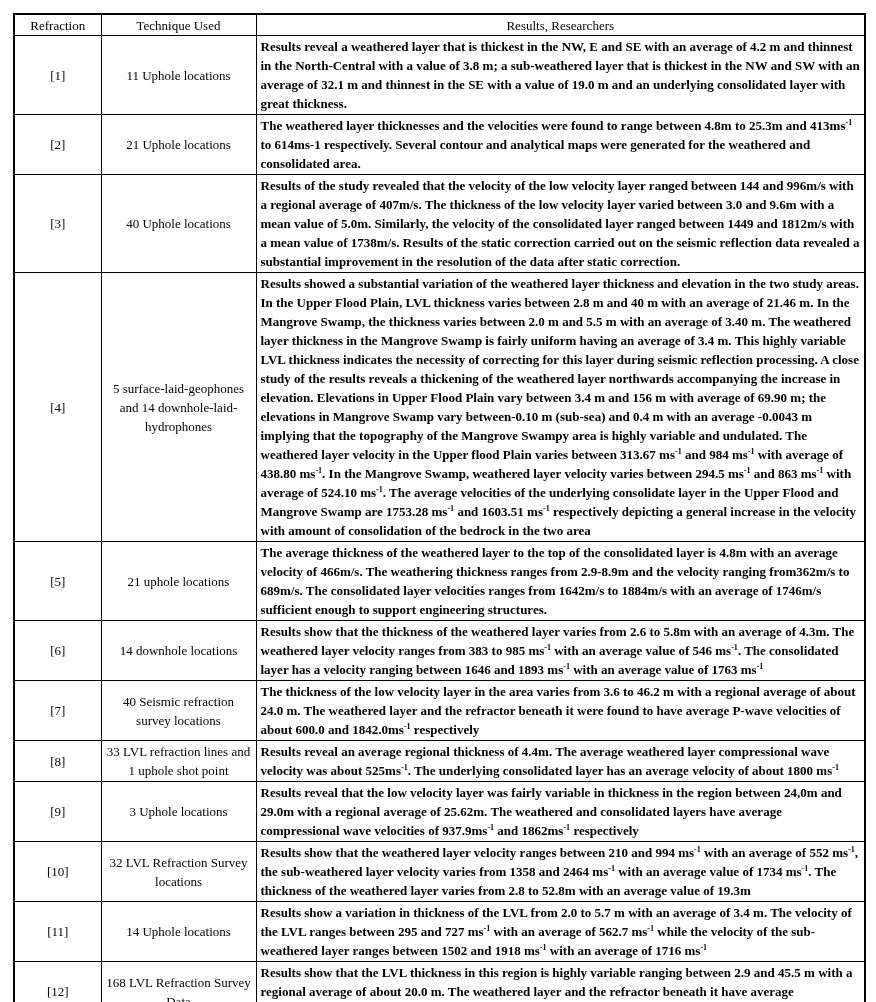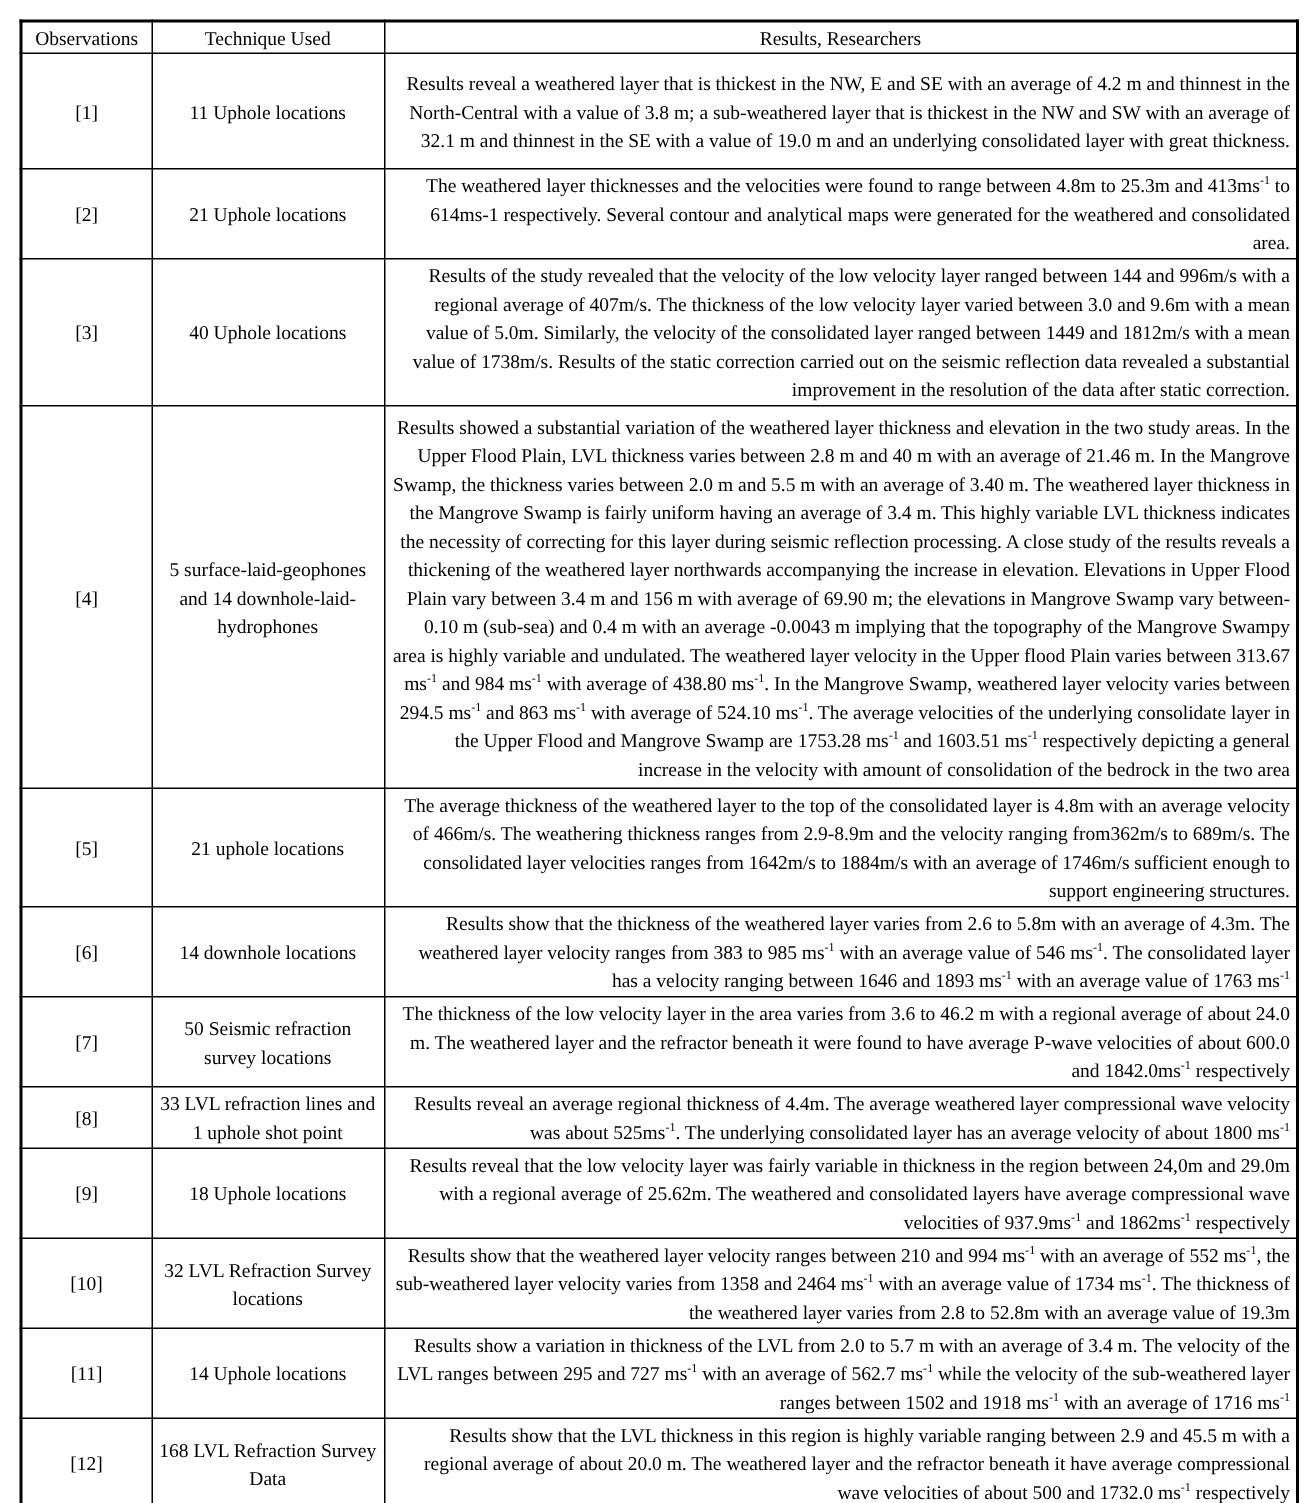--- a/index.html
+++ b/index.html
@@ -40,22 +40,23 @@
     font-weight: normal;
     text-align: center;
     height: 20px;
     padding: 0 2px;
   }
   td.cell-researcher,
   td.cell-technique {
     text-align: center;
   }
   td.cell-results {
-    text-align: right;
+    text-align: left;
     padding: 1px 7px;
+    font-weight: bold;
   }
   sup {
     font-size: 0.62em;
     line-height: 0;
     vertical-align: super;
   }
   
   tbody tr:nth-child(1)  { height: 77px; }
   tbody tr:nth-child(2)  { height: 57px; }
   tbody tr:nth-child(3)  { height: 95px; }
@@ -74,21 +75,21 @@
 
 <div class="page">
   <table class="review-table">
     <colgroup>
       <col class="c-res">
         <col class="c-tech">
         <col class="c-obs">
     </colgroup>
     <thead>
       <tr>
-        <th>Observations</th>
+        <th>Refraction</th>
         <th>Technique Used</th>
         <th>Results, Researchers</th>
       </tr>
     </thead>
     <tbody>
       <tr>
         <td class="cell-researcher">[1]</td>
         <td class="cell-technique">11 Uphole locations</td>
         <td class="cell-results">Results reveal a weathered layer that is thickest in the NW, E and SE with an average of 4.2 m and thinnest in the North-Central with a value of 3.8 m; a sub-weathered layer that is thickest in the NW and SW with an average of 32.1 m and thinnest in the SE with a value of 19.0 m and an underlying consolidated layer with great thickness.</td>
       </tr>
@@ -112,31 +113,31 @@
         <td class="cell-technique">21 uphole locations</td>
         <td class="cell-results">The average thickness of the weathered layer to the top of the consolidated layer is 4.8m with an average velocity of 466m/s. The weathering thickness ranges from 2.9-8.9m and the velocity ranging from362m/s to 689m/s. The consolidated layer velocities ranges from 1642m/s to 1884m/s with an average of 1746m/s sufficient enough to support engineering structures.</td>
       </tr>
       <tr>
         <td class="cell-researcher">[6]</td>
         <td class="cell-technique">14 downhole locations</td>
         <td class="cell-results">Results show that the thickness of the weathered layer varies from 2.6 to 5.8m with an average of 4.3m. The weathered layer velocity ranges from 383 to 985 ms<sup>-1</sup> with an average value of 546 ms<sup>-1</sup>. The consolidated layer has a velocity ranging between 1646 and 1893 ms<sup>-1</sup> with an average value of 1763 ms<sup>-1</sup></td>
       </tr>
       <tr>
         <td class="cell-researcher">[7]</td>
-        <td class="cell-technique">50 Seismic refraction survey locations</td>
+        <td class="cell-technique">40 Seismic refraction survey locations</td>
         <td class="cell-results">The thickness of the low velocity layer in the area varies from 3.6 to 46.2 m with a regional average of about 24.0 m. The weathered layer and the refractor beneath it were found to have average P-wave velocities of about 600.0 and 1842.0ms<sup>-1</sup> respectively</td>
       </tr>
       <tr>
         <td class="cell-researcher">[8]</td>
         <td class="cell-technique">33 LVL refraction lines and 1 uphole shot point</td>
         <td class="cell-results">Results reveal an average regional thickness of 4.4m. The average weathered layer compressional wave velocity was about 525ms<sup>-1</sup>. The underlying consolidated layer has an average velocity of about 1800 ms<sup>-1</sup></td>
       </tr>
       <tr>
         <td class="cell-researcher">[9]</td>
-        <td class="cell-technique">18 Uphole locations</td>
+        <td class="cell-technique">3 Uphole locations</td>
         <td class="cell-results">Results reveal that the low velocity layer was fairly variable in thickness in the region between 24,0m and 29.0m with a regional average of 25.62m. The weathered and consolidated layers have average compressional wave velocities of 937.9ms<sup>-1</sup> and 1862ms<sup>-1</sup> respectively</td>
       </tr>
       <tr>
         <td class="cell-researcher">[10]</td>
         <td class="cell-technique">32 LVL Refraction Survey locations</td>
         <td class="cell-results">Results show that the weathered layer velocity ranges between 210 and 994 ms<sup>-1</sup> with an average of 552 ms<sup>-1</sup>, the sub-weathered layer velocity varies from 1358 and 2464 ms<sup>-1</sup> with an average value of 1734 ms<sup>-1</sup>. The thickness of the weathered layer varies from 2.8 to 52.8m with an average value of 19.3m</td>
       </tr>
       <tr>
         <td class="cell-researcher">[11]</td>
         <td class="cell-technique">14 Uphole locations</td>

